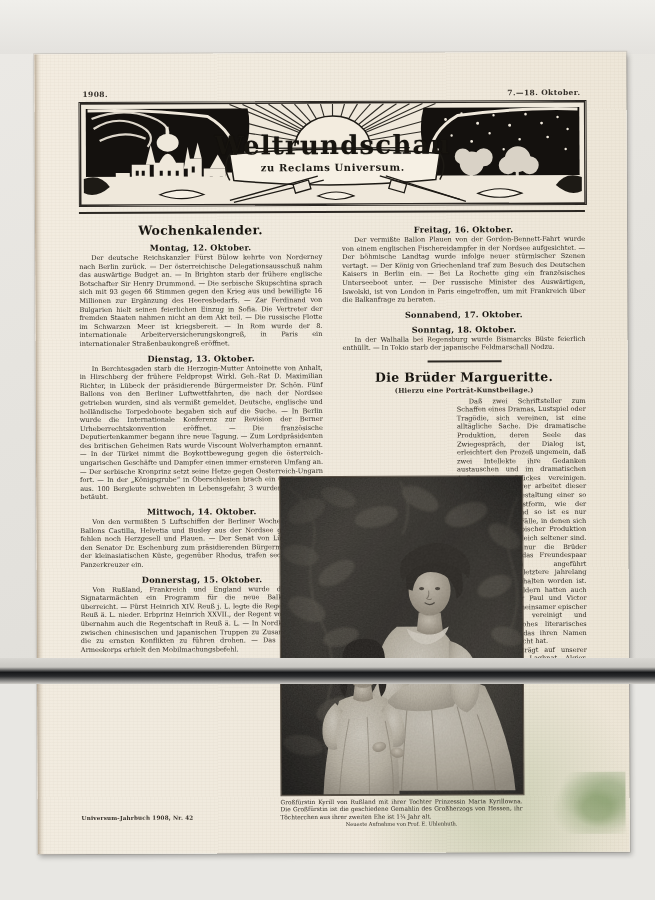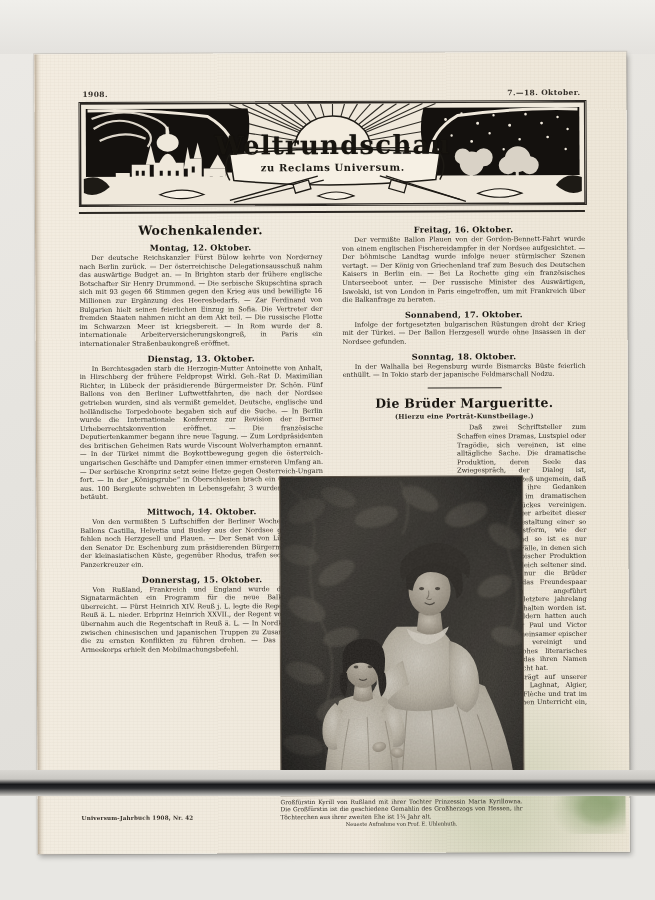--- a/index.html
+++ b/index.html
@@ -6,21 +6,21 @@
     margin: 0; padding: 0;
     width: 655px; height: 900px;
     overflow: hidden;
     background: #e8e7e3;
     font-family: "DejaVu Serif", serif;
   }
 
   
   #scan-root {
     position: relative;
-    width: 655px; height: 796px;
+    width: 655px; height: 684px;
     background: linear-gradient(160deg,#eceae6 0%, #e6e4df 40%, #dedcd7 100%);
   }
   .desk-shadow-top {
     position:absolute; left:0; top:0; width:655px; height:54px;
     background: linear-gradient(180deg,#f0efeb 0%, #e4e2de 100%);
   }
   .desk-bottom-bar {
     position:absolute; left:0; bottom:0; width:655px; height:26px;
     background: linear-gradient(180deg,#d9d7d2 0%,#c9c7c2 35%,#17181a 55%,#2a2b2d 70%, #cfcdc8 100%);
   }
@@ -418,21 +418,20 @@
             <span class="foot-left">Universum-Jahrbuch 1908, Nr. 42</span>
           </div>
         </div>
 
         <div class="col">
 
           <div class="day-head">Freitag, 16. Oktober.</div>
           <p class="body-text">Der vermißte Ballon Plauen von der Gordon-Bennett-Fahrt wurde von einem englischen Fischereidampfer in der Nordsee aufgesichtet. — Der böhmische Landtag wurde infolge neuer stürmischer Szenen vertagt. — Der König von Griechenland traf zum Besuch des Deutschen Kaisers in Berlin ein. — Bei La Rochette ging ein französisches Unterseeboot unter. — Der russische Minister des Auswärtigen, Iswolski, ist von London in Paris eingetroffen, um mit Frankreich über die Balkanfrage zu beraten.</p>
 
           <div class="day-head">Sonnabend, 17. Oktober.</div>
-          <p class="body-text">Infolge der fortgesetzten bulgarischen Rüstungen droht der Krieg mit der Türkei. — Der Ballon Herzgesell wurde ohne Insassen in der Nordsee gefunden.</p>
 
           <div class="day-head">Sonntag, 18. Oktober.</div>
           <p class="body-text">In der Walhalla bei Regensburg wurde Bismarcks Büste feierlich enthüllt. — In Tokio starb der japanische Feldmarschall Nodzu.</p>
 
           <div class="short-rule"></div>
 
           <div class="sec-title">Die Brüder Margueritte.</div>
           <div class="sec-subtitle">(Hierzu eine Porträt-Kunstbeilage.)</div>
 
           <div class="float-spacer"></div>

